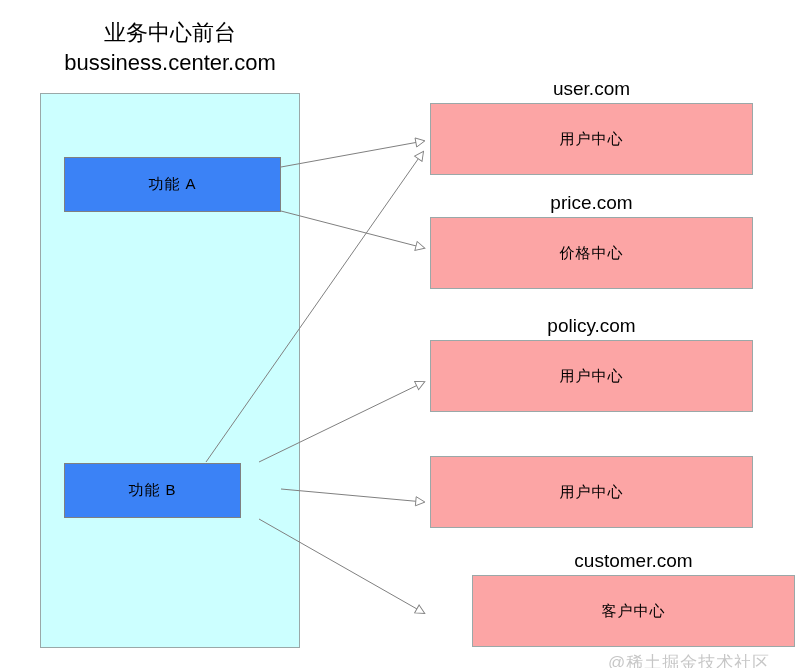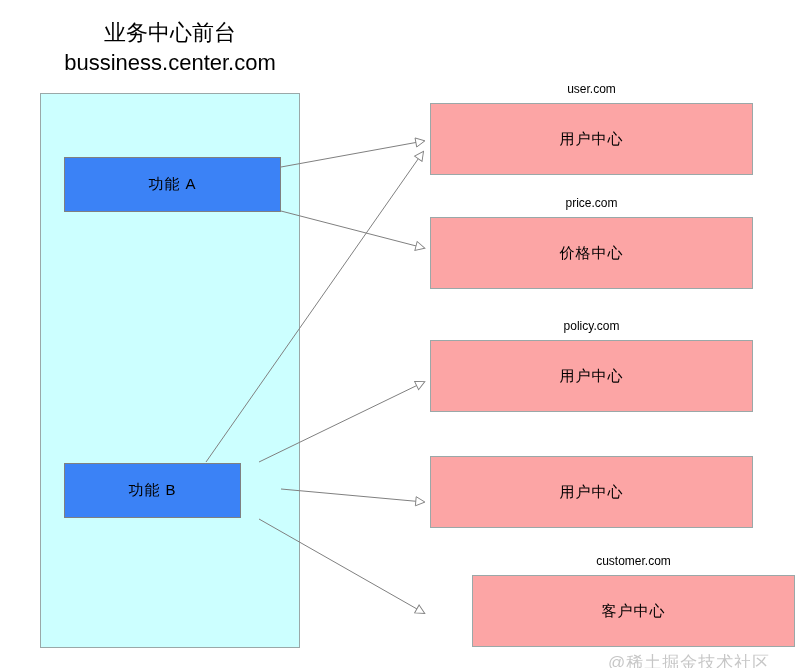--- a/index.html
+++ b/index.html
@@ -79,21 +79,21 @@
     position: absolute;
     left: 430px;
     width: 323px;
   }
   .service-label {
     position: absolute;
     left: 0;
     top: 0;
     width: 323px;
     text-align: center;
-    font-size: 12px;
+    font-size: 19px;
     color: #000000;
     line-height: 20px;
   }
   .service-box {
     position: absolute;
     left: 0;
     top: 24px;
     width: 323px;
     height: 72px;
     background: #fca5a5;

